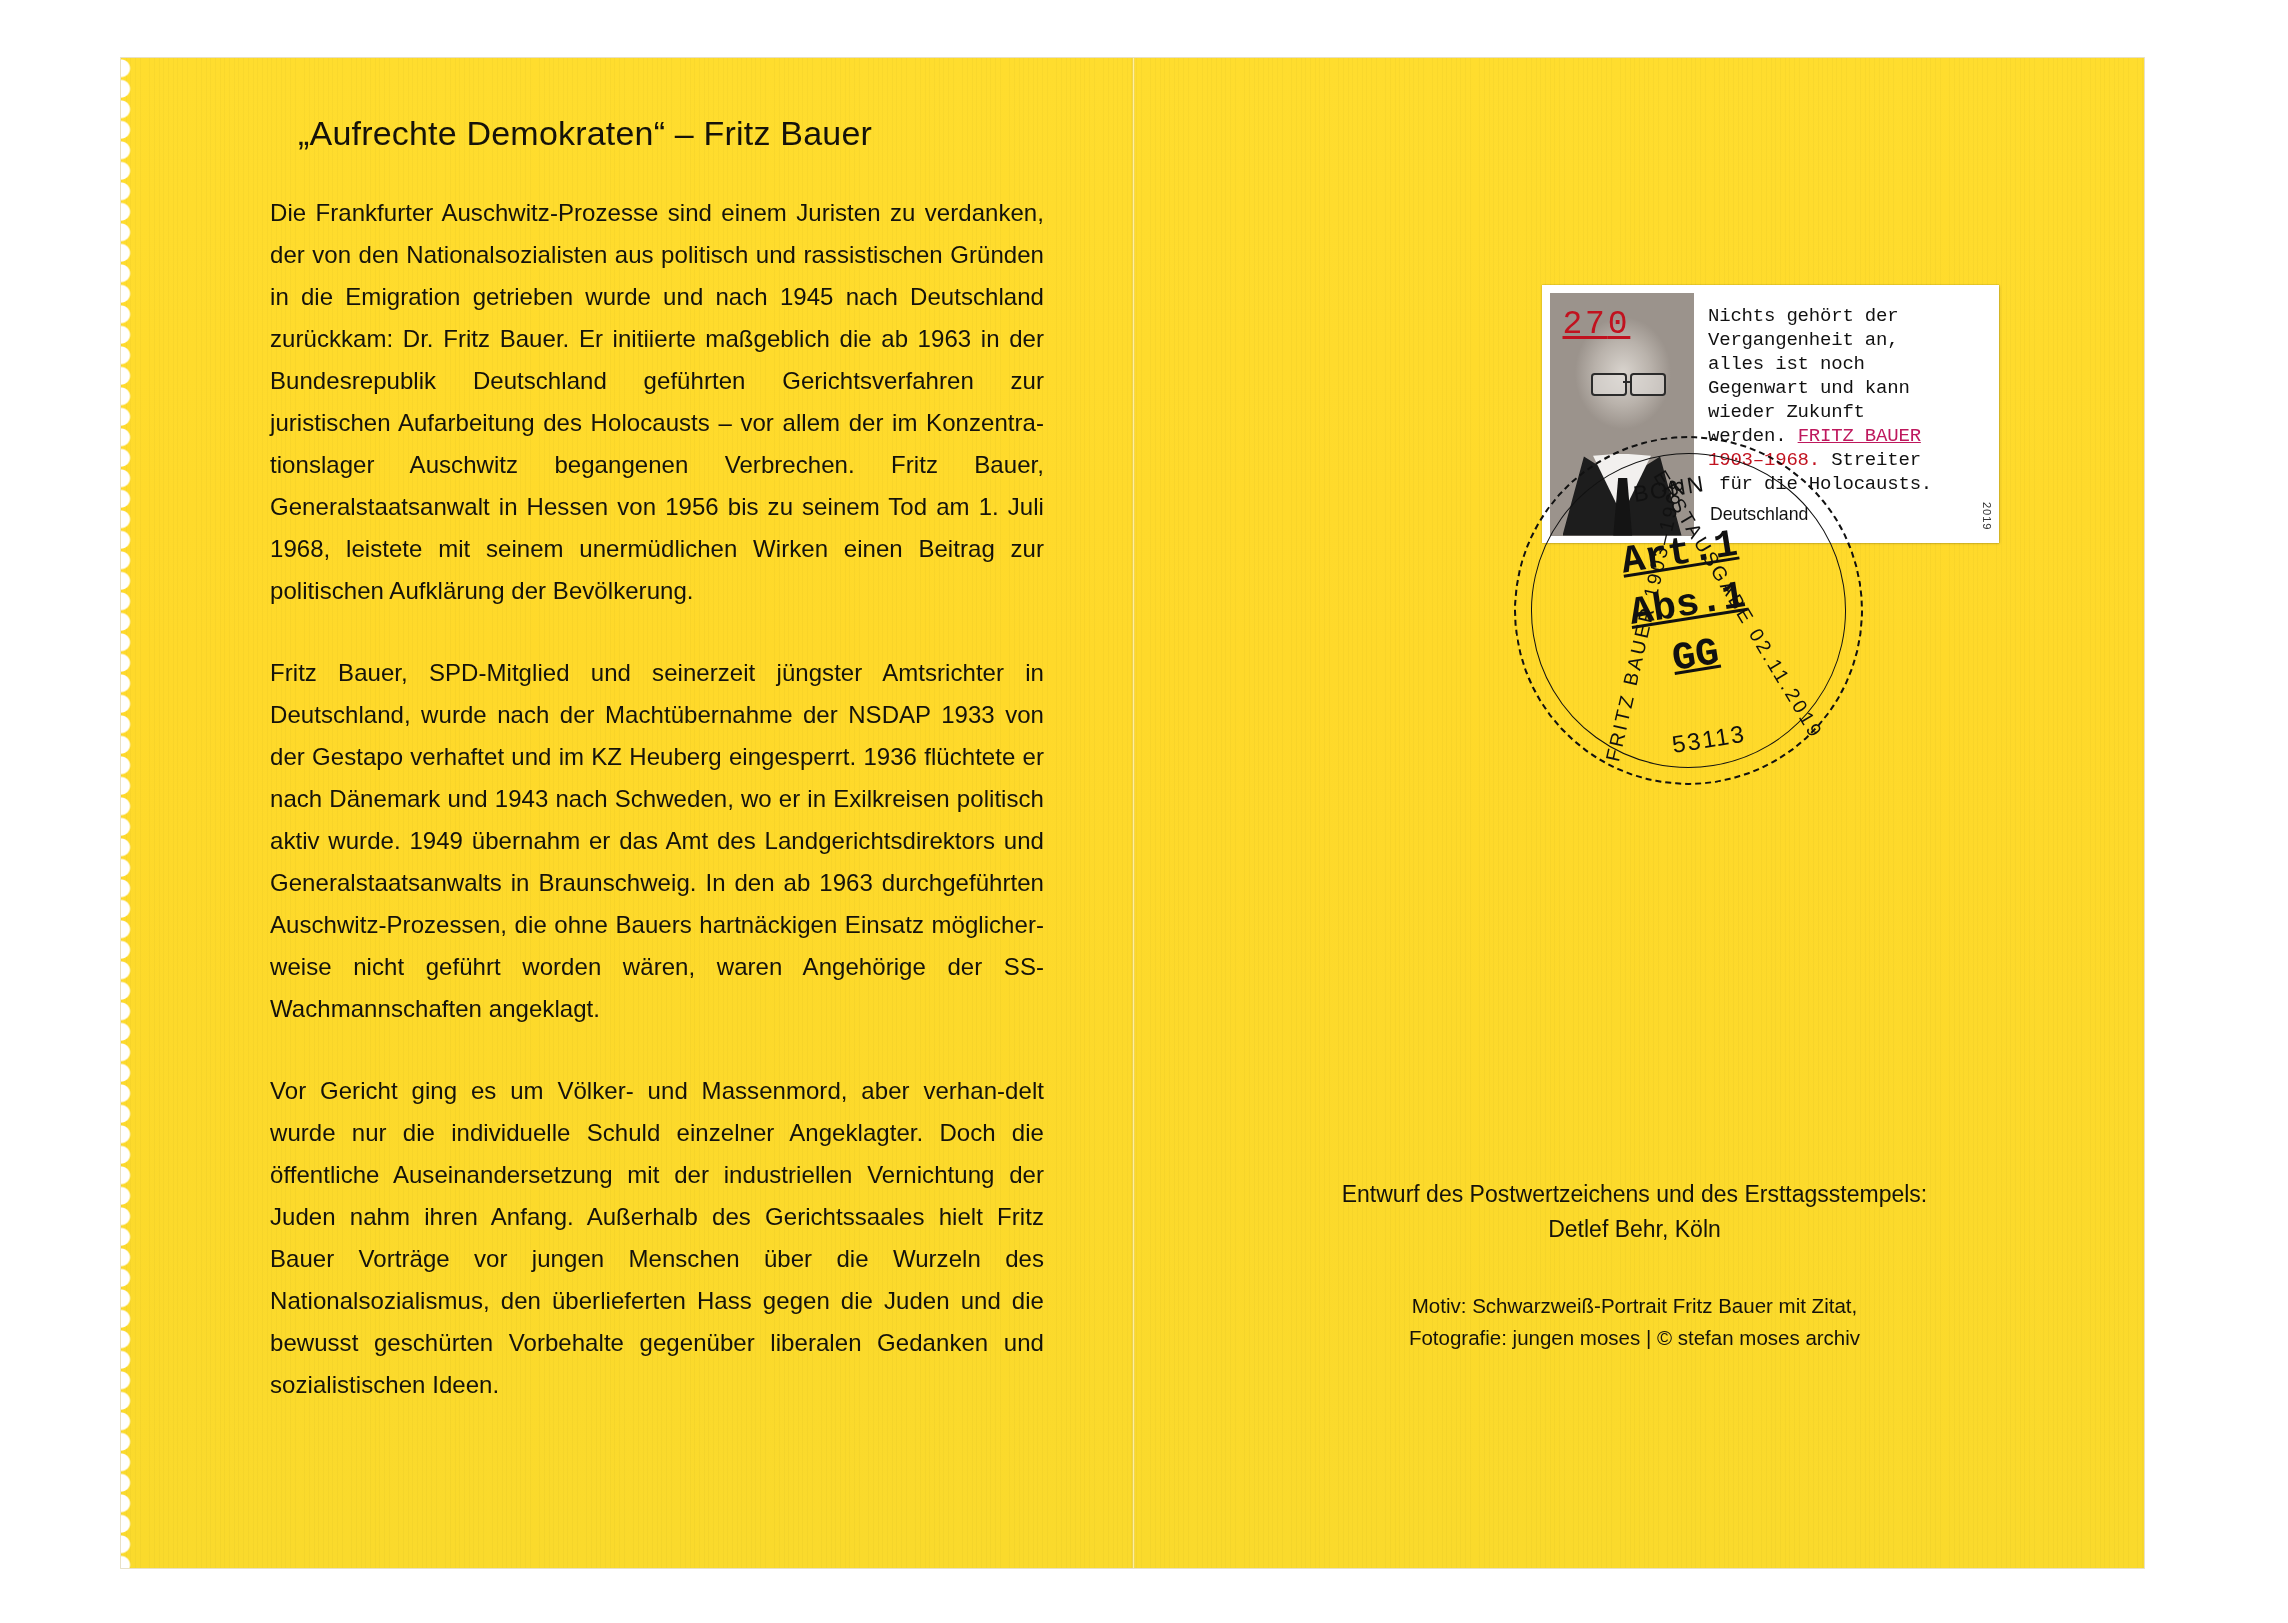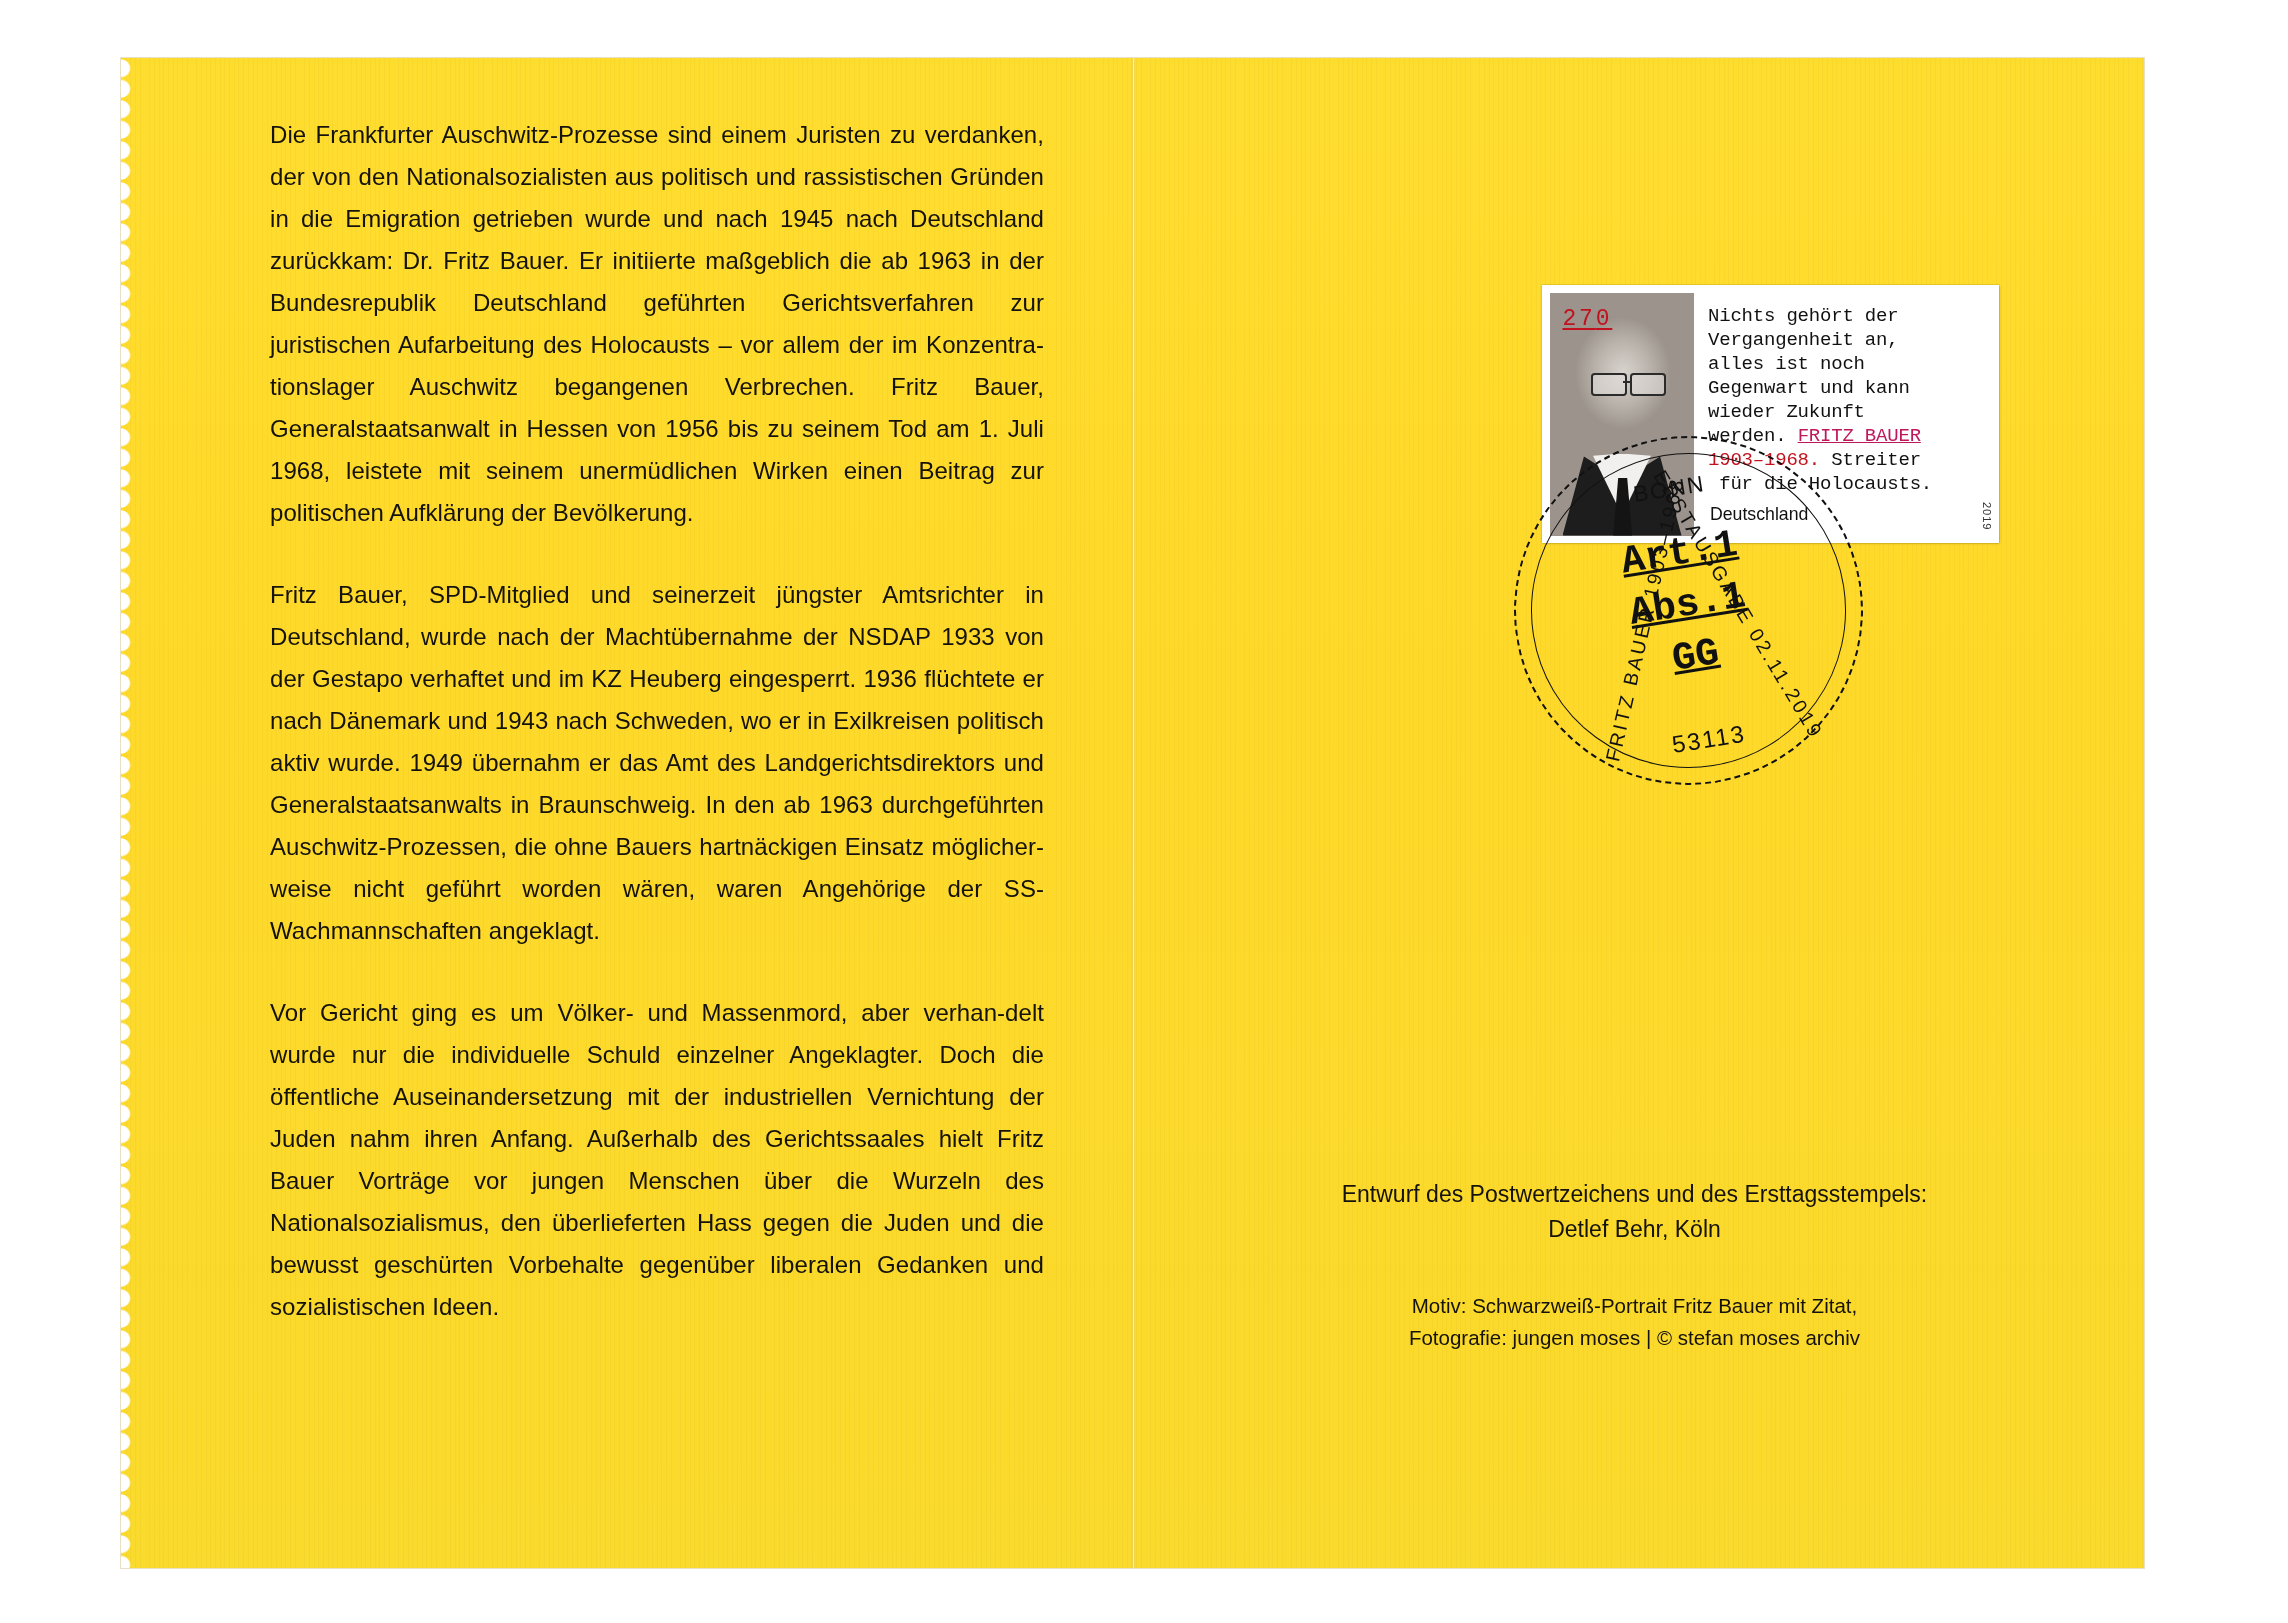--- a/index.html
+++ b/index.html
@@ -156,21 +156,21 @@
     background: #141414;
     clip-path: polygon(30% 0%, 70% 0%, 92% 100%, 8% 100%);
   }
 
   
   #stamp-value {
     position: absolute;
     left: 20.5px;
     top: 20.5px;
     font-family: "Liberation Mono", monospace;
-    font-size: 23px;
+    font-size: 33px;
     letter-spacing: 2.8px;
     color: #c1121f;
     text-decoration: underline;
     text-decoration-color: #c1121f;
     text-underline-offset: 2.8px;
     z-index: 4;
   }
   #stamp-value .zero { color: #c1121f; text-decoration: none; }
 
   
@@ -303,20 +303,21 @@
 </style>
 </head>
 <body>
 
 <div id="card">
 
   <div id="perf"></div>
   <div id="fold"></div>
 
   <div id="left-col">
+    <h1 id="doc-title">„Aufrechte Demokraten“ – Fritz Bauer</h1>
     <p class="para">Die Frankfurter Auschwitz-Prozesse sind einem Juristen zu verdanken, der von den Nationalsozialisten aus politisch und rassistischen Gründen in die Emigration getrieben wurde und nach 1945 nach Deutschland zurückkam: Dr. Fritz Bauer. Er initiierte maßgeblich die ab 1963 in der Bundesrepublik Deutschland geführten Gerichtsverfahren zur juristischen Aufarbeitung des Holocausts – vor allem der im Konzentra-tionslager Auschwitz begangenen Verbrechen. Fritz Bauer, Generalstaatsanwalt in Hessen von 1956 bis zu seinem Tod am 1. Juli 1968, leistete mit seinem unermüdlichen Wirken einen Beitrag zur politischen Aufklärung der Bevölkerung.</p>
     <p class="para">Fritz Bauer, SPD-Mitglied und seinerzeit jüngster Amtsrichter in Deutschland, wurde nach der Machtübernahme der NSDAP 1933 von der Gestapo verhaftet und im KZ Heuberg eingesperrt. 1936 flüchtete er nach Dänemark und 1943 nach Schweden, wo er in Exilkreisen politisch aktiv wurde. 1949 übernahm er das Amt des Landgerichtsdirektors und Generalstaatsanwalts in Braunschweig. In den ab 1963 durchgeführten Auschwitz-Prozessen, die ohne Bauers hartnäckigen Einsatz möglicher-weise nicht geführt worden wären, waren Angehörige der SS-Wachmannschaften angeklagt.</p>
     <p class="para">Vor Gericht ging es um Völker- und Massenmord, aber verhan-delt wurde nur die individuelle Schuld einzelner Angeklagter. Doch die öffentliche Auseinandersetzung mit der industriellen Vernichtung der Juden nahm ihren Anfang. Außerhalb des Gerichtssaales hielt Fritz Bauer Vorträge vor jungen Menschen über die Wurzeln des Nationalsozialismus, den überlieferten Hass gegen die Juden und die bewusst geschürten Vorbehalte gegenüber liberalen Gedanken und sozialistischen Ideen.</p>
   </div>
 
   <div id="right-col">
 
     <div id="stamp">
 
       <div id="stamp-photo">

